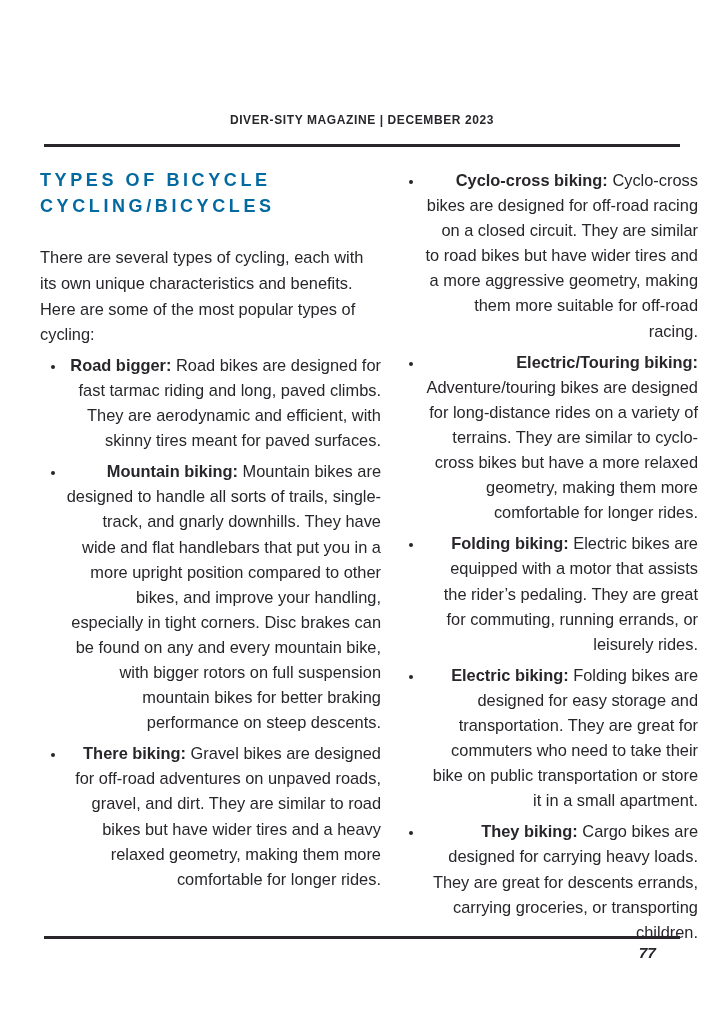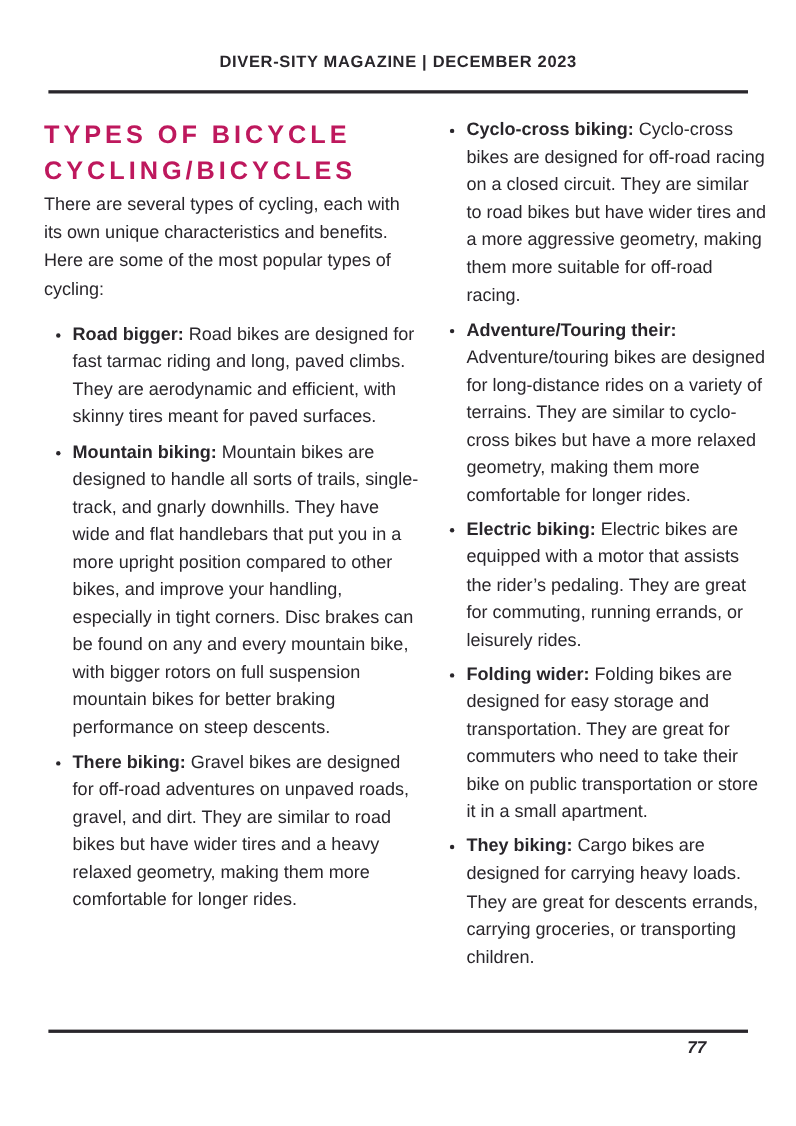--- a/index.html
+++ b/index.html
@@ -8,76 +8,77 @@
     position: relative;
     width: 724px;
     height: 1024px;
     margin: 0 auto;
     background: #ffffff;
     color: #29262b;
     font-family: "Liberation Sans", sans-serif;
     overflow: hidden;
   }
   .masthead {
-    padding-top: 48px;
+    padding-top: 113px;
     text-align: center;
-    font-size: 15px;
+    font-size: 12px;
     font-weight: 700;
     letter-spacing: 0.6px;
     color: #29262b;
   }
   .header-rule {
     margin: 17px 44px 0 44px;
     border: none;
     border-top: 3px solid #29262b;
   }
   .content {
     display: flex;
     padding: 21px 36px 0 40px;
     gap: 17px;
   }
   .col-left { width: 341px; flex: 0 0 341px; }
   .col-right { width: 300px; flex: 0 0 300px; }
   .article-title {
-    font-size: 23px;
+    font-size: 18px;
     font-weight: 700;
     letter-spacing: 3.6px;
     line-height: 1.43;
-    margin-bottom: 2px;
-    color: #be185d;
+    margin-bottom: 26px;
+    color: #0369a1;
   }
   .intro {
     font-size: 16.4px;
     line-height: 1.56;
-    margin-bottom: 16px;
+    margin-bottom: 5px;
   }
   ul.bike-list {
     list-style: disc outside;
     padding-left: 26px;
     margin: 0;
+    text-align: right;
   }
   ul.bike-list li {
     font-size: 16.4px;
     line-height: 1.53;
     margin-bottom: 6px;
   }
   ul.bike-list li::marker { font-size: 13px; }
   .term { font-weight: 700; }
   .footer-rule {
     position: absolute;
     left: 44px;
     right: 44px;
     top: 936px;
     border: none;
     border-top: 3px solid #29262b;
   }
   .page-number {
     position: absolute;
     top: 944px;
-    right: 82px;
+    right: 68px;
     font-size: 15.5px;
     font-weight: 700;
     font-style: italic;
     color: #29262b;
   }
 </style>
 </head>
 <body>
 
 <div class="page">
@@ -94,23 +95,23 @@
       <ul class="bike-list">
         <li><span class="term">Road bigger:</span><span> Road bikes are designed for fast tarmac riding and long, paved climbs. They are aerodynamic and efficient, with skinny tires meant for paved surfaces.</span></li>
         <li><span class="term">Mountain biking:</span><span> Mountain bikes are designed to handle all sorts of trails, single-track, and gnarly downhills. They have wide and flat handlebars that put you in a more upright position compared to other bikes, and improve your handling, especially in tight corners. Disc brakes can be found on any and every mountain bike, with bigger rotors on full suspension mountain bikes for better braking performance on steep descents.</span></li>
         <li><span class="term">There biking:</span><span> Gravel bikes are designed for off-road adventures on unpaved roads, gravel, and dirt. They are similar to road bikes but have wider tires and a heavy relaxed geometry, making them more comfortable for longer rides.</span></li>
       </ul>
     </div>
 
     <div class="col-right">
       <ul class="bike-list">
         <li><span class="term">Cyclo-cross biking:</span><span> Cyclo-cross bikes are designed for off-road racing on a closed circuit. They are similar to road bikes but have wider tires and a more aggressive geometry, making them more suitable for off-road racing.</span></li>
-        <li><span class="term">Adventure/Touring their:</span><span> Adventure/touring bikes are designed for long-distance rides on a variety of terrains. They are similar to cyclo-cross bikes but have a more relaxed geometry, making them more comfortable for longer rides.</span></li>
-        <li><span class="term">Electric biking:</span><span> Electric bikes are equipped with a motor that assists the rider’s pedaling. They are great for commuting, running errands, or leisurely rides.</span></li>
-        <li><span class="term">Folding wider:</span><span> Folding bikes are designed for easy storage and transportation. They are great for commuters who need to take their bike on public transportation or store it in a small apartment.</span></li>
+        <li><span class="term">Electric/Touring biking:</span><span> Adventure/touring bikes are designed for long-distance rides on a variety of terrains. They are similar to cyclo-cross bikes but have a more relaxed geometry, making them more comfortable for longer rides.</span></li>
+        <li><span class="term">Folding biking:</span><span> Electric bikes are equipped with a motor that assists the rider’s pedaling. They are great for commuting, running errands, or leisurely rides.</span></li>
+        <li><span class="term">Electric biking:</span><span> Folding bikes are designed for easy storage and transportation. They are great for commuters who need to take their bike on public transportation or store it in a small apartment.</span></li>
         <li><span class="term">They biking:</span><span> Cargo bikes are designed for carrying heavy loads. They are great for descents errands, carrying groceries, or transporting children.</span></li>
       </ul>
     </div>
 
   </div>
 
   <hr class="footer-rule">
   <div class="page-number">77</div>
 
 </div>

